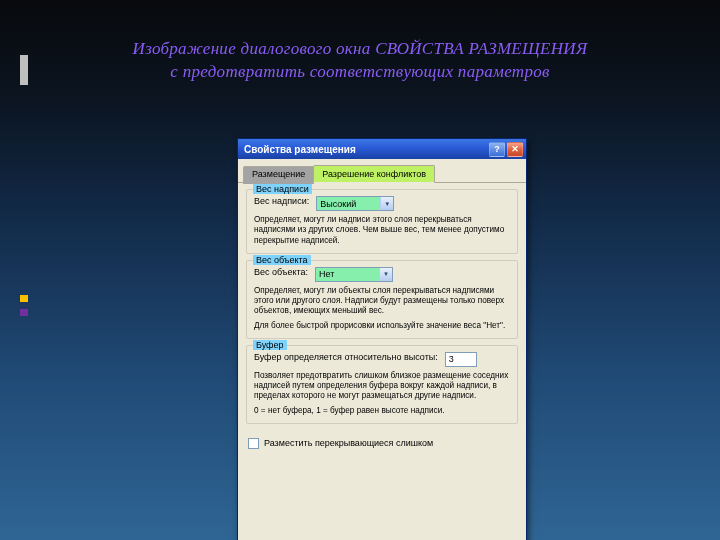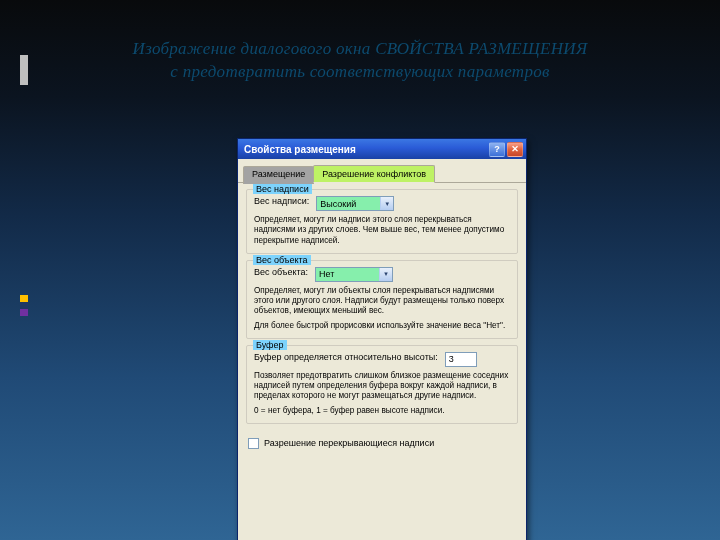--- a/index.html
+++ b/index.html
@@ -10,21 +10,21 @@
     position: relative;
     overflow: hidden;
   }
   .edge-strip {
     position: absolute; left: 20px; top: 55px; width: 8px;
   }
   .edge-strip div { width: 8px; height: 6px; margin-bottom: 0; }
   .slide-title {
     position: absolute; left: 0; right: 0; top: 38px;
     text-align: center;
-    color: #0c4a6e;
+    color: #8b5cf6;
     font-style: italic;
     font-family: Georgia, "Times New Roman", serif;
     font-size: 17px;
     line-height: 1.35;
     letter-spacing: 0.3px;
   }
   .dialog {
     position: absolute;
     left: 237px; top: 138px;
     width: 290px; height: 475px;
@@ -235,21 +235,21 @@
           </span>
       </div>
       <div class="desc">Позволяет предотвратить слишком близкое размещение соседних надписей путем определения буфера вокруг каждой надписи, в пределах которого не могут размещаться другие надписи.</div>
       <div class="desc">0 = нет буфера, 1 = буфер равен высоте надписи.</div>
     </div>
 
   </div>
 
   <div class="checkbox-row">
     <span class="cb"></span>
-    <span>Разрешение перекрывающиеся надписи</span>
+    <span>Разместить перекрывающиеся слишком</span>
   </div>
 
   <div class="btnrow">
     <div class="btn default">
         <span>OK</span>
       </div>
     <div class="btn">
         <span>Отмена</span>
       </div>
   </div>

